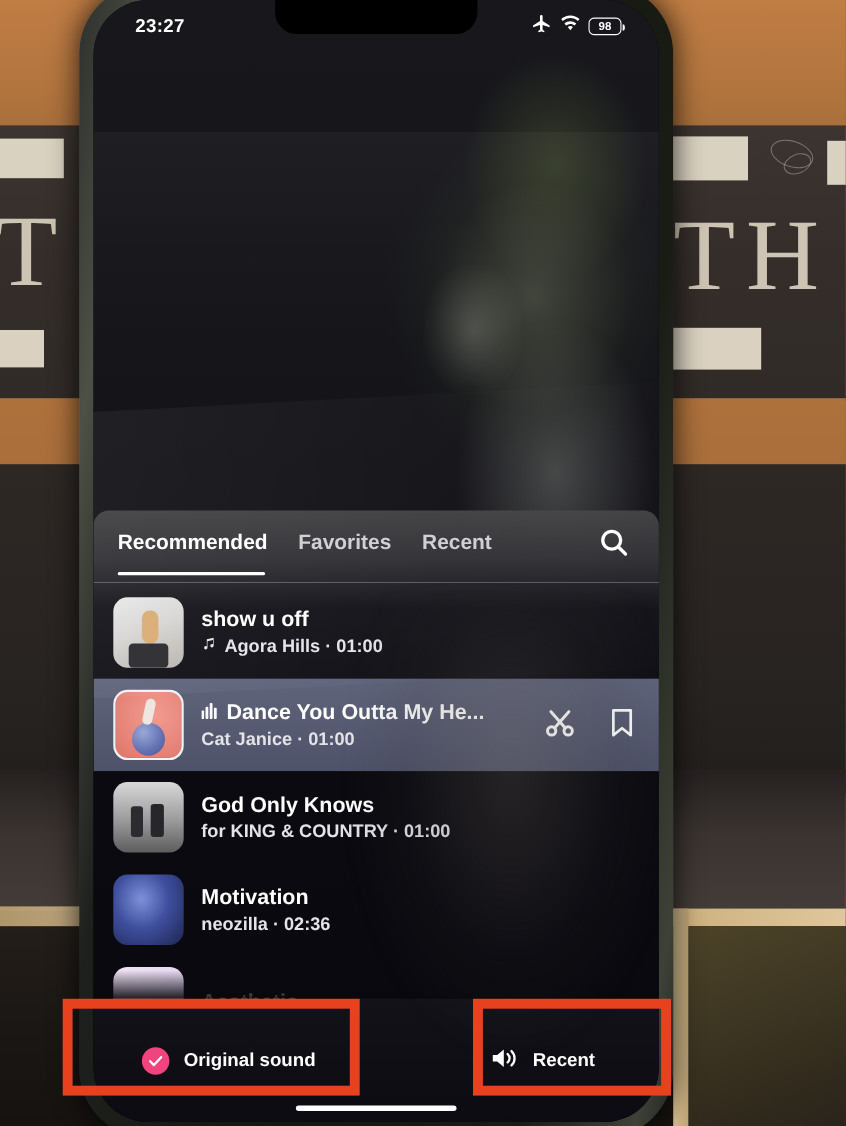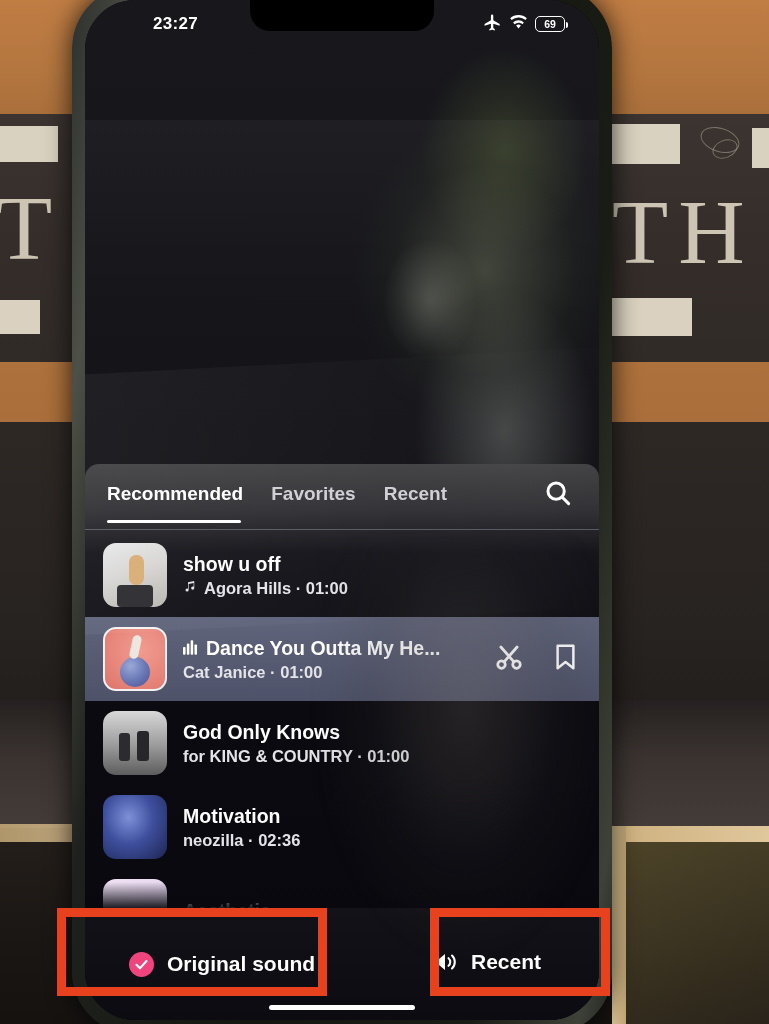--- a/index.html
+++ b/index.html
@@ -109,21 +109,21 @@
   }
 
   
   .statusbar {
     position: absolute; left: 0; top: 0; width: 514px; height: 44px;
     display: flex; align-items: center; justify-content: space-between;
     padding: 4px 34px 0 38px;
     color: #fff;
     z-index: 40;
   }
-  .sb-time { font-size: 17px; font-weight: bold; letter-spacing: .3px; margin-left: 30px; }
+  .sb-time { font-size: 17px; font-weight: bold; letter-spacing: .3px; }
   .sb-right { display: flex; align-items: center; gap: 7px; }
   .sb-icon { display: block; }
   .battery {
     display: inline-flex; align-items: center; justify-content: center;
     width: 30px; height: 16px;
     border: 1.6px solid #fff; border-radius: 5px;
     font-size: 10.5px; font-weight: bold; color: #fff;
     position: relative;
   }
   .battery::after {
@@ -243,22 +243,22 @@
     pointer-events: none;
   }
 
   
   .bottom-bar {
     position: absolute; left: 0; bottom: 0; width: 514px; height: 112px;
     display: flex; align-items: center;
     background: linear-gradient(180deg, #121218 0%, #0b0b11 100%);
   }
   .bb-item {
-    display: flex; gap: 13px;
-    color: #fff; font-size: 21px; font-weight: bold;
+    display: flex; align-items: center; gap: 13px;
+    color: #fff; font-size: 17px; font-weight: bold;
   }
   .bb-left { margin-left: 44px; }
   .bb-right { margin-left: auto; margin-right: 58px; }
   .check-circle {
     width: 25px; height: 25px; border-radius: 50%;
     background: #f0447f;
     display: flex; align-items: center; justify-content: center;
     flex: none;
   }
   .home-indicator {
@@ -335,21 +335,21 @@
           <span class="sb-icon">
             <svg width="19" height="19" viewBox="0 0 24 24" fill="#fff">
               <path d="M21 16v-2l-8-5V3.5a1.5 1.5 0 0 0-3 0V9l-8 5v2l8-2.5V19l-2 1.5V22l3.5-1 3.5 1v-1.5L13 19v-5.5z"></path>
             </svg>
           </span>
           <span class="sb-icon">
             <svg width="19" height="19" viewBox="0 0 24 24" fill="#fff">
               <path d="M12 19.5l3-3.6a4.6 4.6 0 0 0-6 0zM12 12.3c1.9 0 3.6.7 4.9 1.9l1.9-2.3A10.3 10.3 0 0 0 12 9.3c-2.6 0-5 1-6.8 2.6l1.9 2.3a7.2 7.2 0 0 1 4.9-1.9zM12 5.6c3.3 0 6.4 1.2 8.7 3.3l1.8-2.2A15.6 15.6 0 0 0 12 2.6C7.9 2.6 4.2 4.1 1.5 6.7l1.8 2.2A12.8 12.8 0 0 1 12 5.6z"></path>
             </svg>
           </span>
-          <span class="battery">69</span>
+          <span class="battery">98</span>
         </div>
       </div>
 
       <div class="glare-a"></div>
 
       <div class="music-panel">
 
         <div class="tabs-row">
           <div class="tab active">Recommended</div>
           <div class="tab">Favorites</div>

